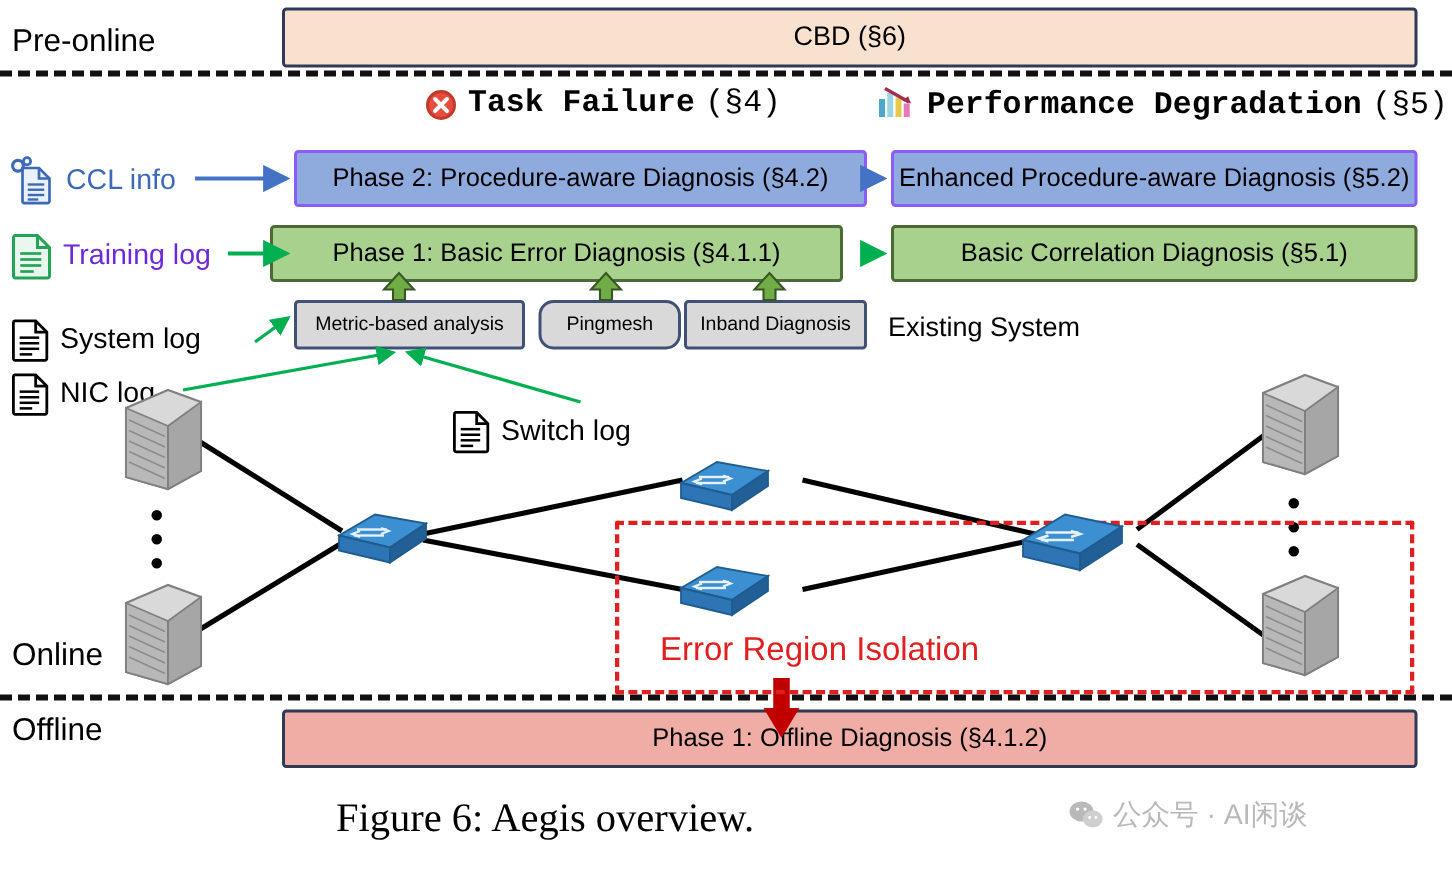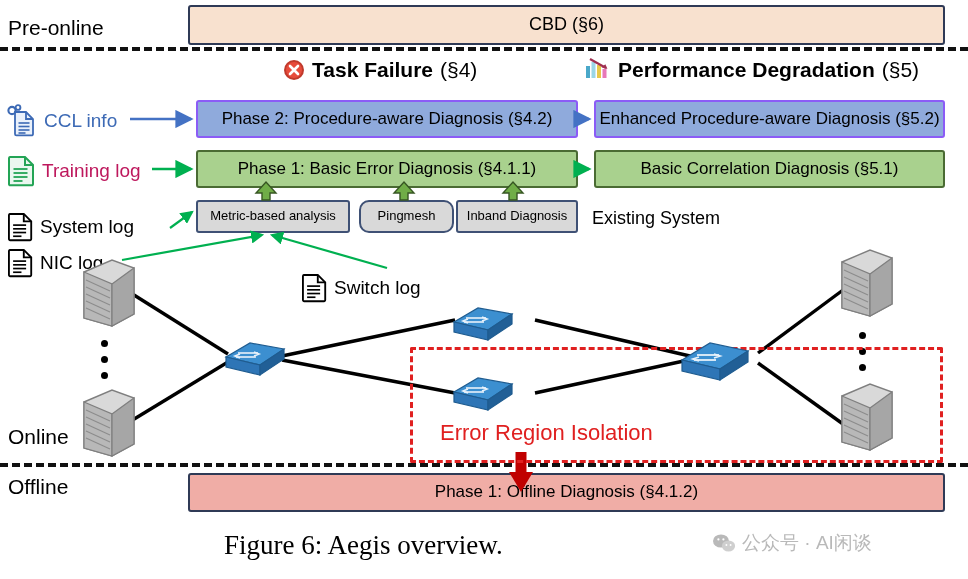--- a/index.html
+++ b/index.html
@@ -20,29 +20,29 @@
        align-items:center;justify-content:center;text-align:center;
        border-radius:3px;line-height:1.1;}
   .box-cbd{background:#F8E1CF;border:2px solid #2F3A56;font-size:18px;}
   .box-blue{background:#8FAADC;border:2px solid #8b5cf6;font-size:17px;}
   .box-green{background:#A9D18E;border:2px solid #4A6B33;font-size:17px;}
   .box-gray{background:#D9D9D9;border:2px solid #3F5175;font-size:13px;}
   .box-red{background:#F0ADA6;border:2px solid #2F3A56;font-size:17px;}
 
   
   .hdr{position:absolute;display:flex;align-items:center;gap:7px;
-       white-space:nowrap;}
+       white-space:nowrap;font-family:Liberation Mono, monospace;}
   .hdr .strong{font-weight:bold;font-size:21px;}
   .hdr .plain{font-size:21px;font-weight:normal;}
 
   
   .src{position:absolute;display:flex;align-items:center;gap:6px;
        white-space:nowrap;font-size:19px;}
   .src.blue{color:#3D6AB5;}
-  .src.green{color:#be185d;}
+  .src.green{color:#6d28d9;}
   .src.black{color:#000;}
 
   
   .iso-box{position:absolute;box-sizing:border-box;
            border:3px dashed #E02020;border-radius:2px;background:transparent;}
   .iso-label{position:absolute;color:#E02020;font-size:22px;white-space:nowrap;}
 
   
   .caption{position:absolute;font-family:"Liberation Serif","DejaVu Serif",serif;
            font-size:27px;color:#000;white-space:nowrap;}
@@ -97,21 +97,21 @@
       </svg>
     </span>
     <span class="strong">Performance Degradation</span>
     <span class="plain">(§5)</span>
   </div>
 
   <div class="box box-blue" style="left:196px;top:100px;width:382px;height:38px;">Phase 2: Procedure-aware Diagnosis (§4.2)</div>
 
   <div class="box box-blue" style="left:594px;top:100px;width:351px;height:38px;">Enhanced Procedure-aware Diagnosis (§5.2)</div>
 
-  <div class="box box-green" style="left:196px;top:150px;width:382px;height:38px;">Phase 1: Basic Error Diagnosis (§4.1.1)</div>
+  <div class="box box-green" style="left:180px;top:150px;width:382px;height:38px;">Phase 1: Basic Error Diagnosis (§4.1.1)</div>
 
   <div class="box box-green" style="left:594px;top:150px;width:351px;height:38px;">Basic Correlation Diagnosis (§5.1)</div>
 
   <div class="box box-gray" style="left:196px;top:200px;width:154px;height:33px;">Metric-based analysis</div>
   <div class="box box-gray" style="left:359px;top:200px;width:95px;height:33px;border-radius:10px;">Pingmesh</div>
   <div class="box box-gray" style="left:456px;top:200px;width:122px;height:33px;">Inband Diagnosis</div>
 
   <div class="abs" style="left:592px;top:208px;font-size:18px;">Existing System</div>
 
   <div class="box box-red" style="left:188px;top:473px;width:757px;height:39px;">Phase 1: Offline Diagnosis (§4.1.2)</div>

